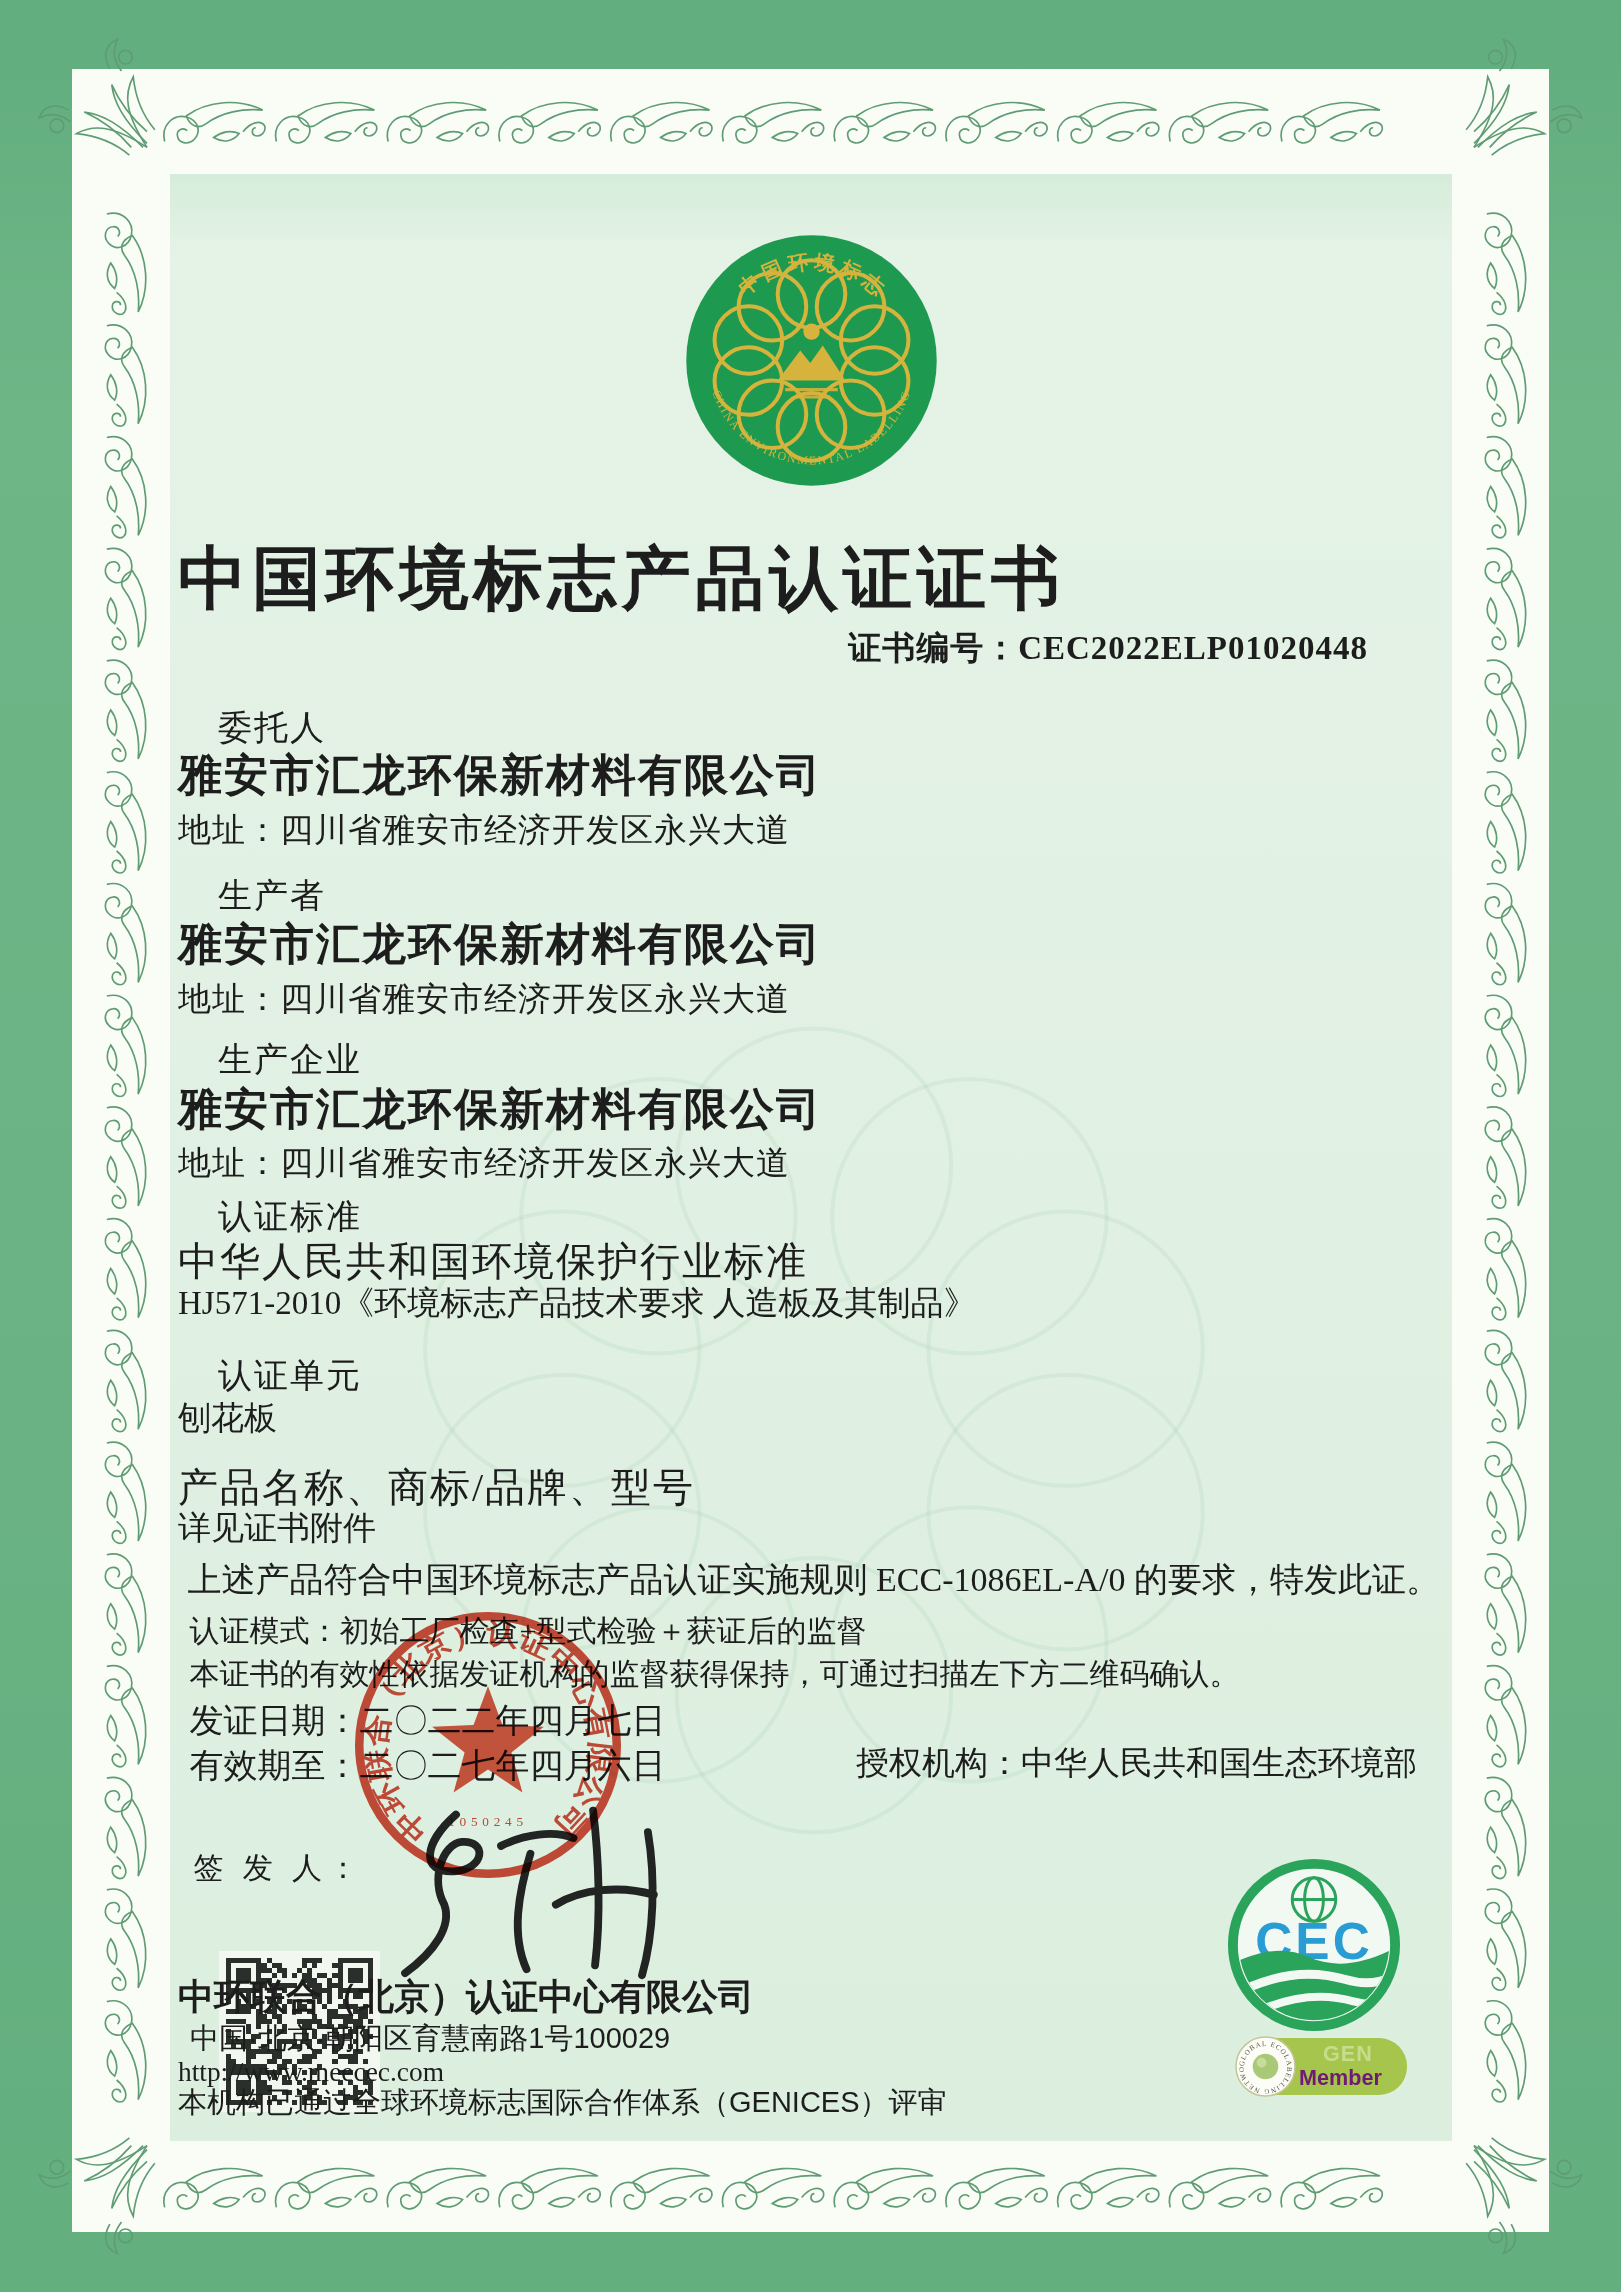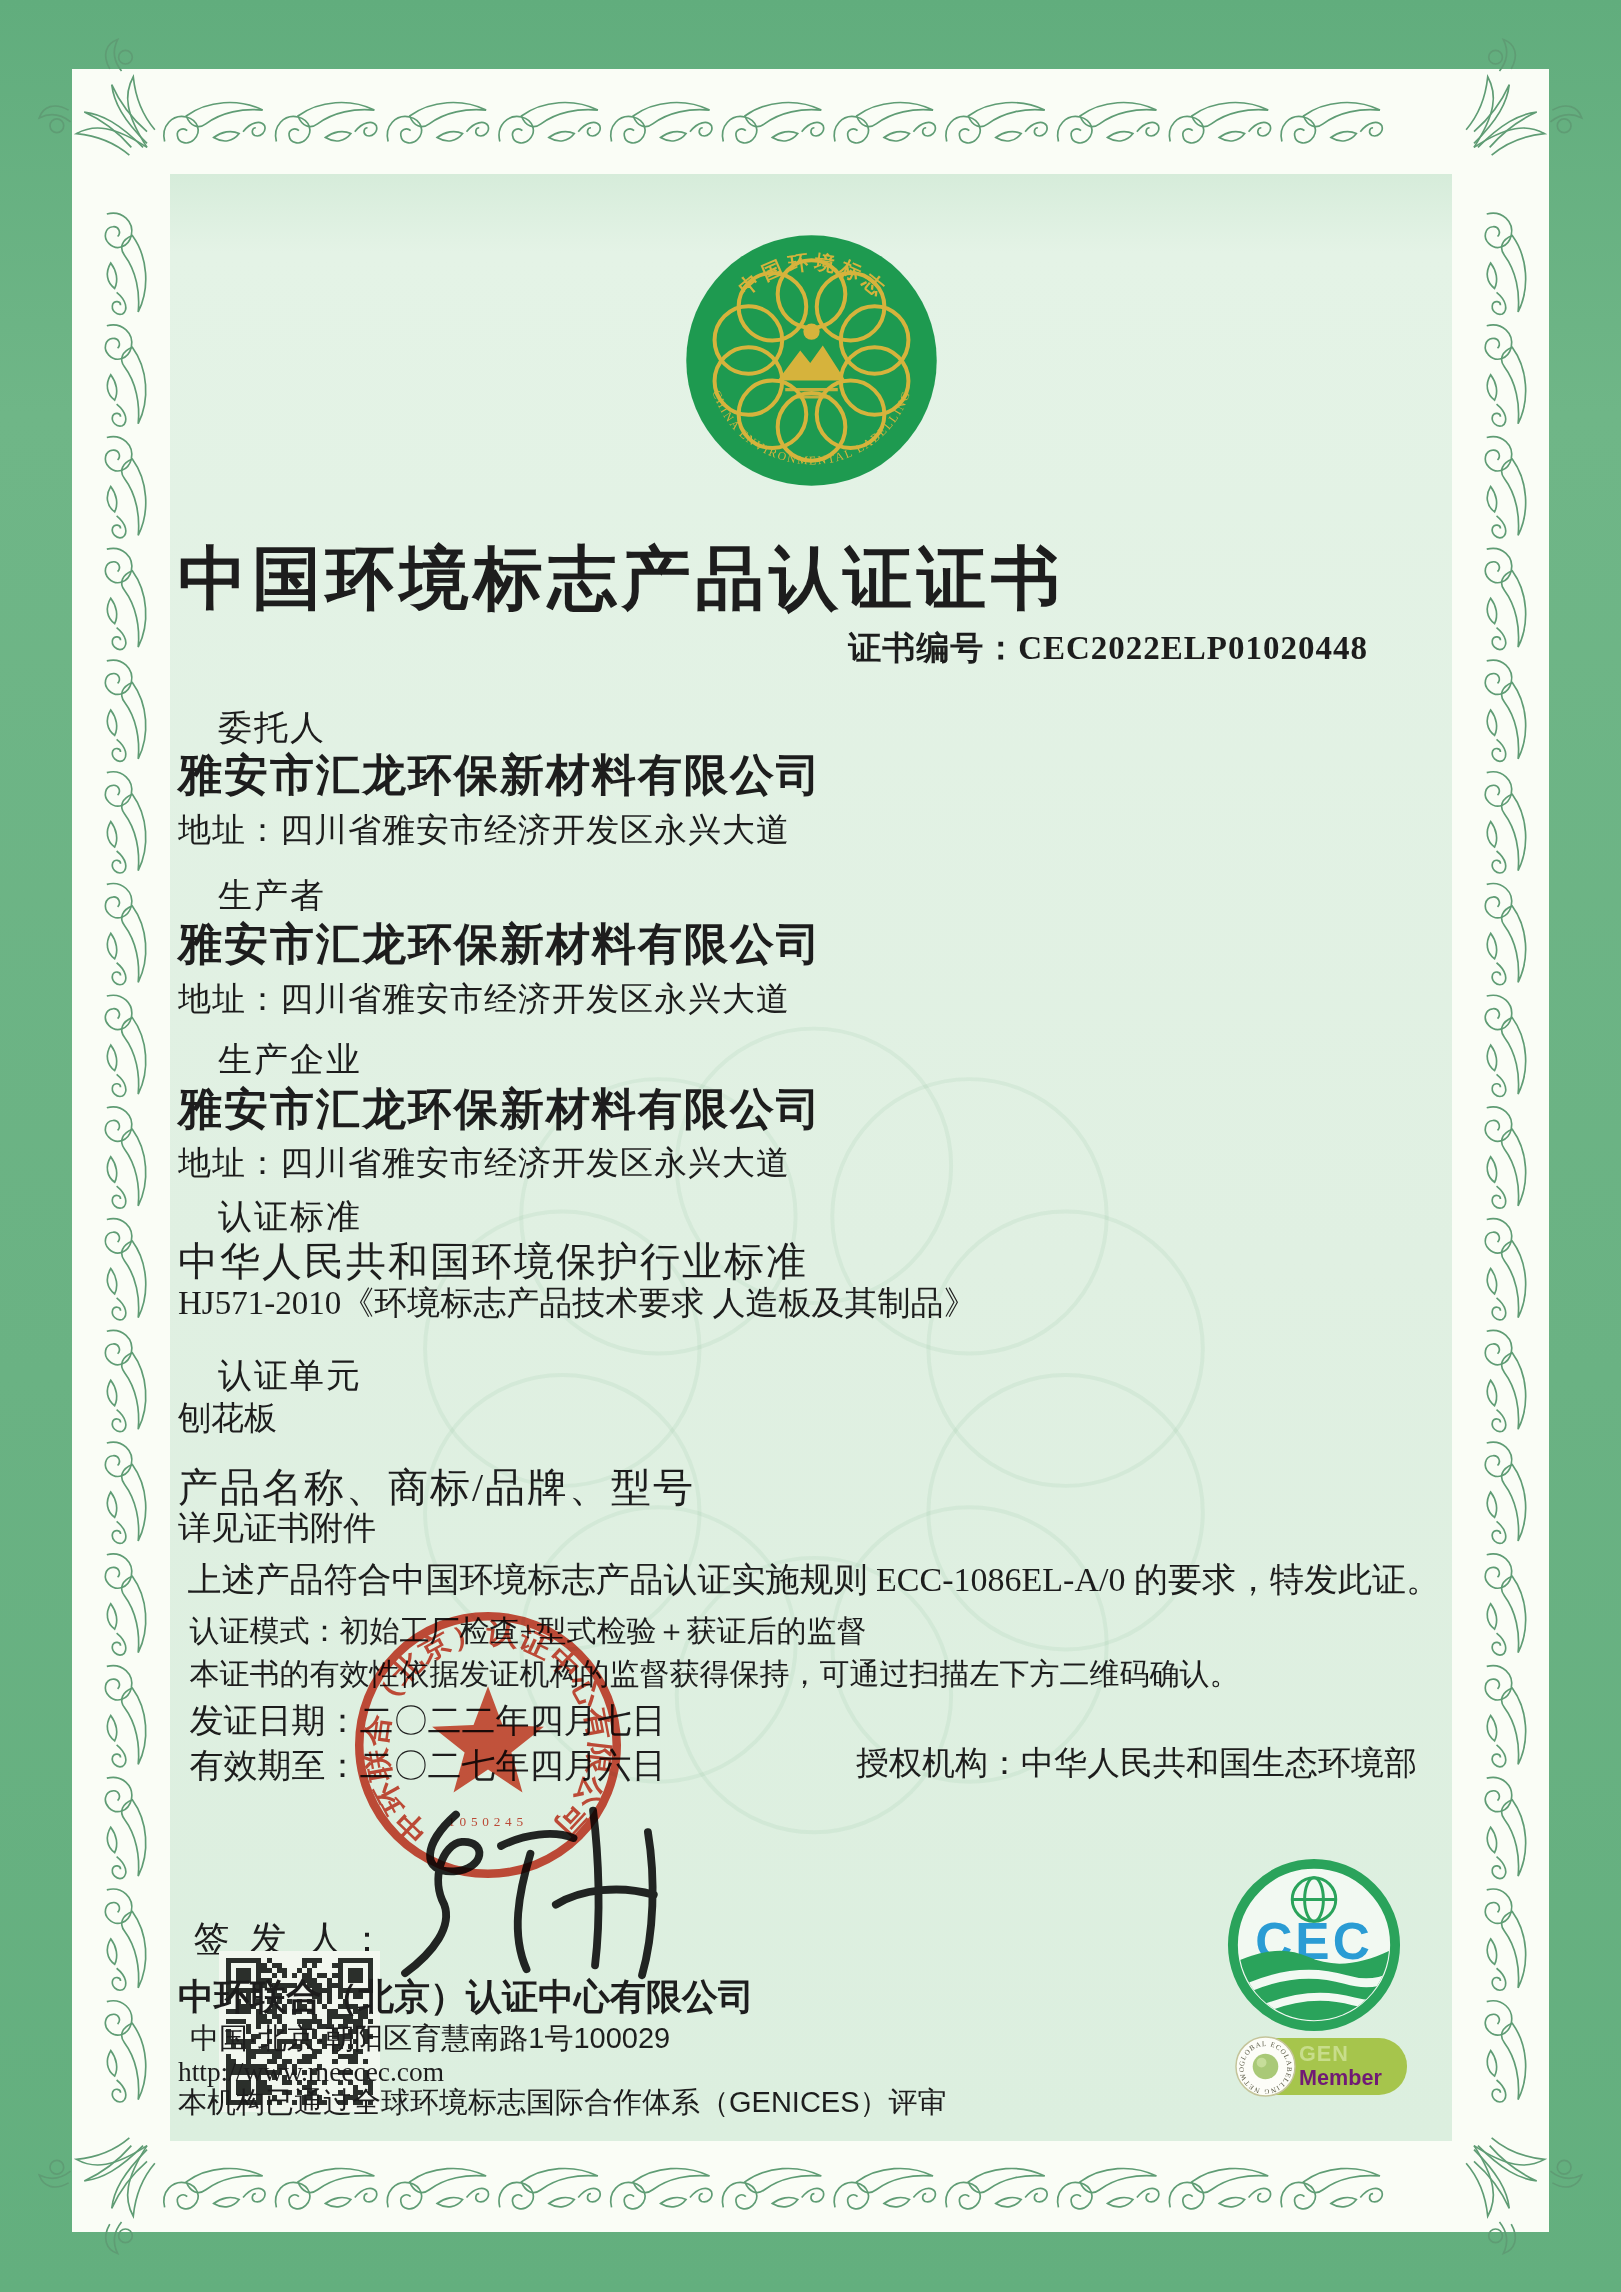--- a/index.html
+++ b/index.html
@@ -22,21 +22,21 @@
   .role{font-size:34px;letter-spacing:2px;padding-left:40px;}
   .pname{font-size:44px;font-weight:600;letter-spacing:2px;}
   .paddr{font-size:33px;letter-spacing:1px;}
   .stamp-svg{position:absolute;left:176px;top:1429px;width:284px;height:284px;mix-blend-mode:multiply;opacity:.93;}
   .sig-svg{position:absolute;left:192px;top:1615px;width:329px;height:196px;mix-blend-mode:multiply;}
   .qr{position:absolute;left:49px;top:1777px;width:147px;height:147px;background:#f2f7ef;padding:6.9px;}
   .qr svg{width:100%;height:100%;display:block;}
   .cec-svg{position:absolute;left:1055px;top:1682px;width:178px;height:178px;}
   .gen{position:absolute;left:1068px;top:1864px;width:169px;height:57px;background:#a6c54c;border-radius:28px;}
   .gen .txt{position:absolute;left:61px;top:3.9px;line-height:1.12;font-family:"Liberation Sans","DejaVu Sans",sans-serif;}
-  .gen .l1{font-size:21.6px;font-weight:700;color:#c8dd8b;letter-spacing:1px;}
+  .gen .l1{font-size:21.6px;font-weight:700;color:#c8dd8b;letter-spacing:1px;margin-left:24px;}
   .gen .l2{font-size:21.6px;font-weight:700;color:#701a75;}
   .gen-seal{position:absolute;left:-3.9px;top:-2.9px;width:63px;height:63px;}
 </style>
 </head>
 <body>
 
 <div class="page">
 
   <div class="band"></div>
 
@@ -207,21 +207,21 @@
     <div class="row" style="top:1527px;left:19.6px;font-size:34px;">
       <span>发证日期：</span><span>二〇二二年四月七日</span>
     </div>
     <div class="row" style="top:1572px;left:19.6px;font-size:34px;">
       <span>有效期至：</span><span>二〇二七年四月六日</span>
     </div>
     <div class="row" style="top:1570px;left:686px;font-size:33px;">
       <span>授权机构：</span><span>中华人民共和国生态环境部</span>
     </div>
 
-    <div class="row" style="top:1744px;left:23.5px;font-size:36px;letter-spacing:5.9px;">签 发 人：</div>
+    <div class="row" style="top:1676px;left:23.5px;font-size:30px;letter-spacing:5.9px;">签 发 人：</div>
 
     <svg class="stamp-svg" viewBox="0 0 300 300" xmlns="http://www.w3.org/2000/svg">
       <defs>
           <path id="stampArc" d="M 88.1,238.5 A 108,108 0 1 1 211.9,238.5" fill="none"></path>
         </defs>
       <circle cx="150" cy="150" r="136" fill="none" stroke="#d5402e" stroke-width="9"></circle>
       <path d="M150,88 L165.3,129 L209,130.8 L174.7,158 L186.4,200.2 L150,176 L113.6,200.2 L125.3,158 L91,130.8 L134.7,129 Z" fill="#dc4a34"></path>
       <text font-size="29" font-weight="700" fill="#d5402e" textLength="540" lengthAdjust="spacingAndGlyphs">
         <textPath href="#stampArc">中环联合（北京）认证中心有限公司</textPath>
       </text>

